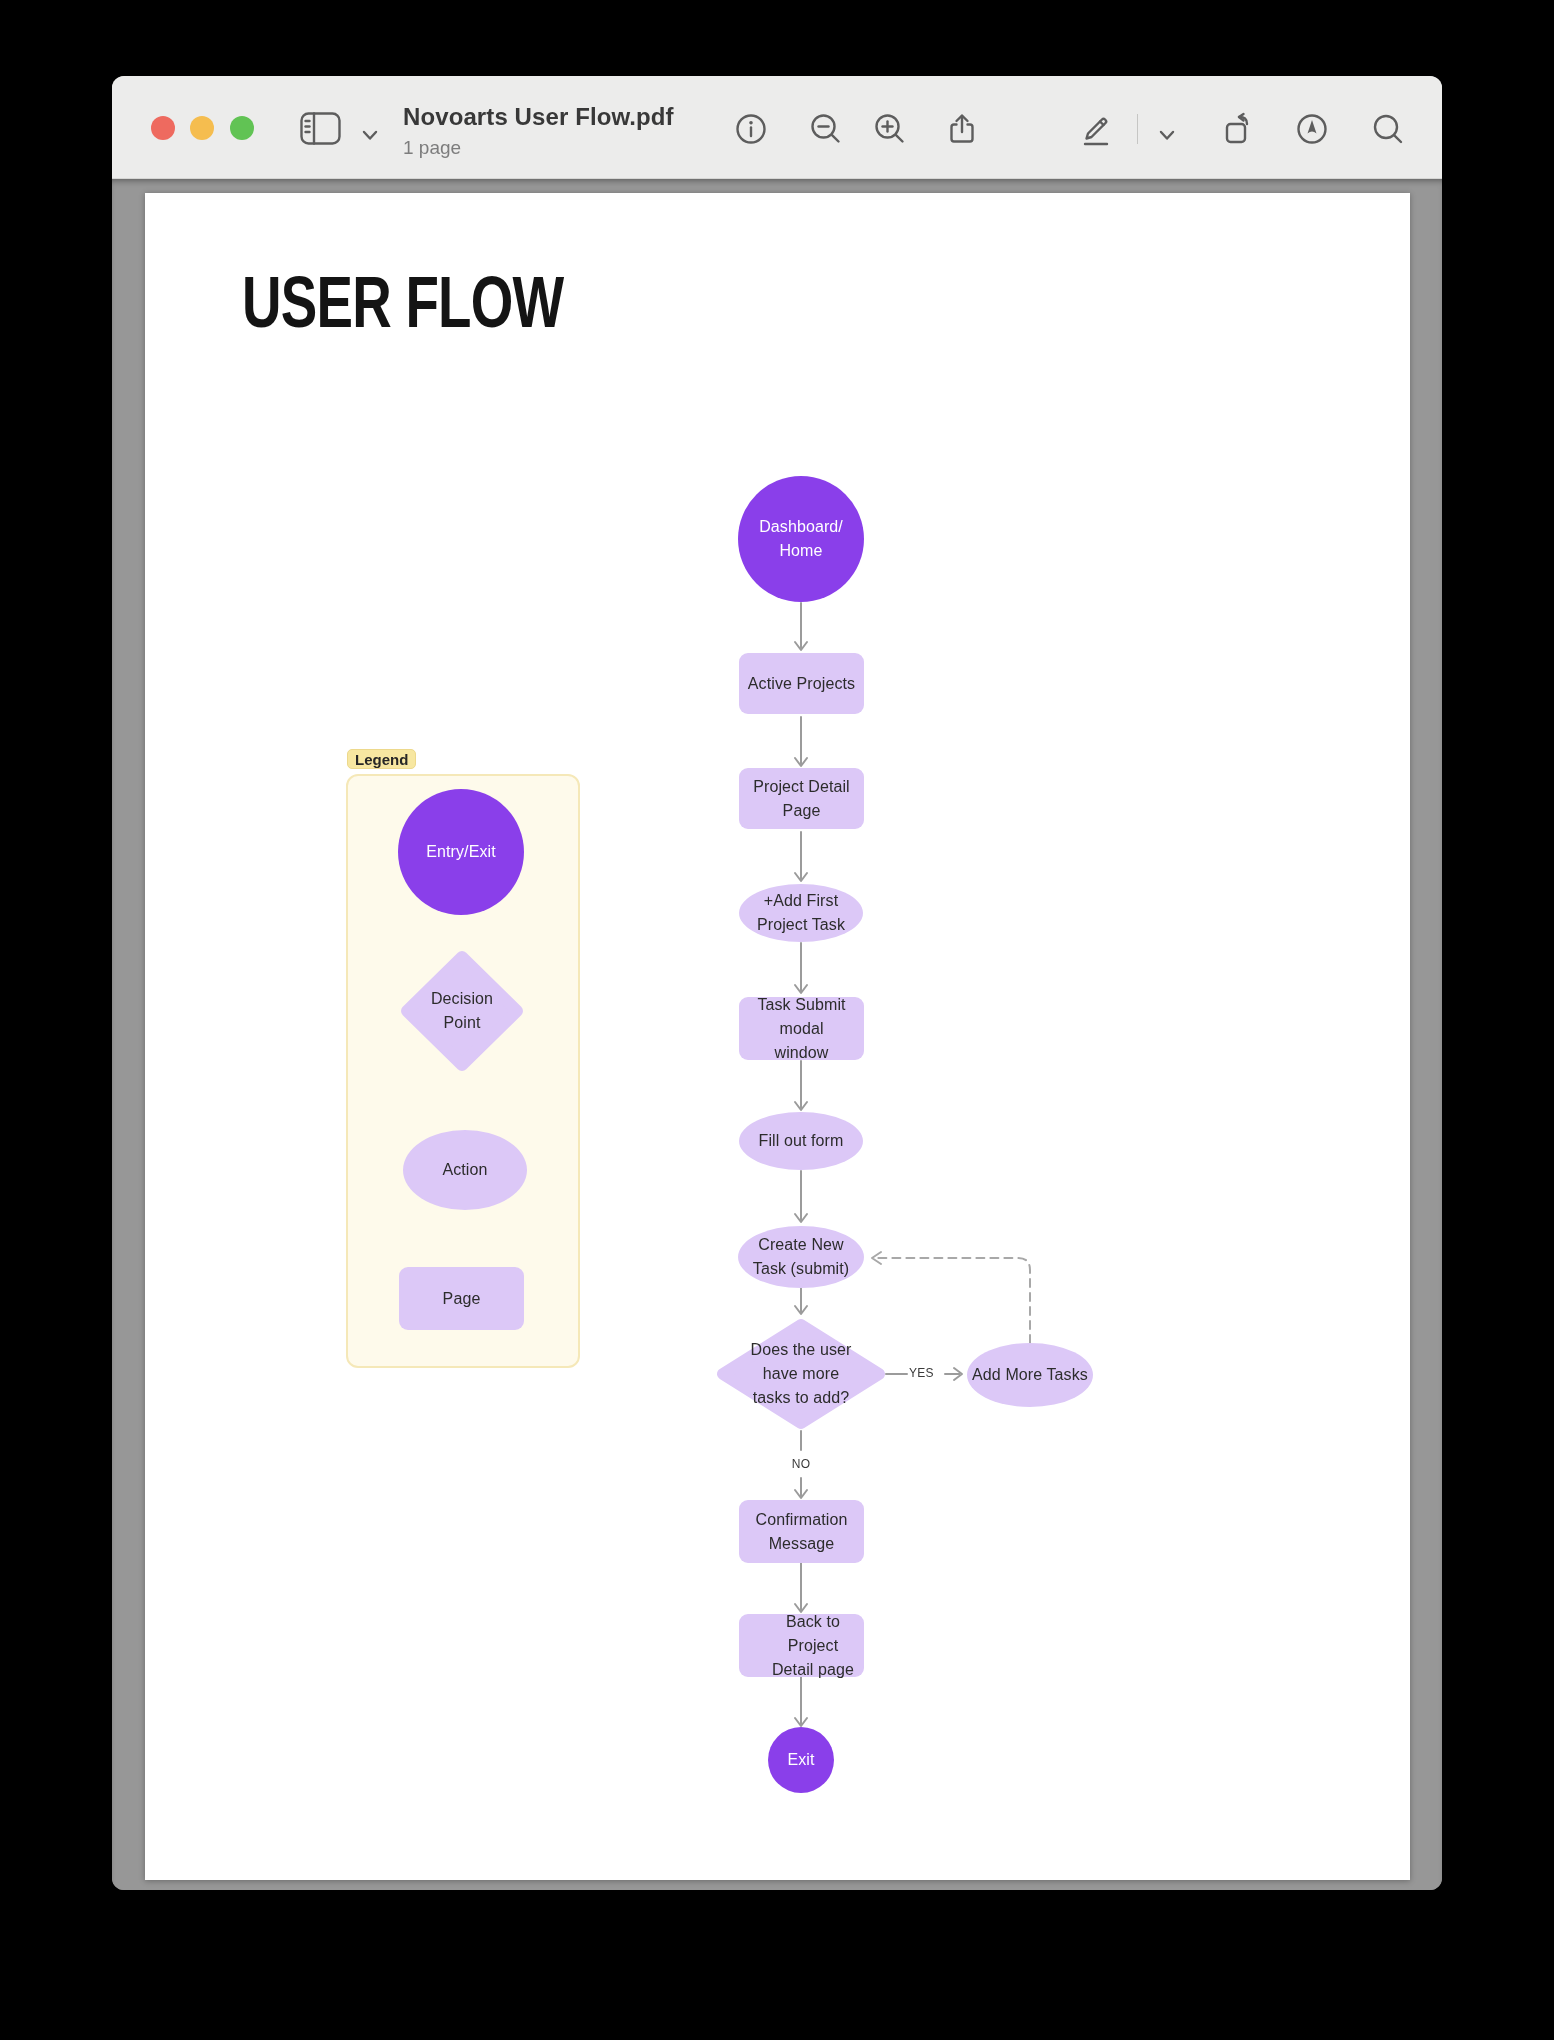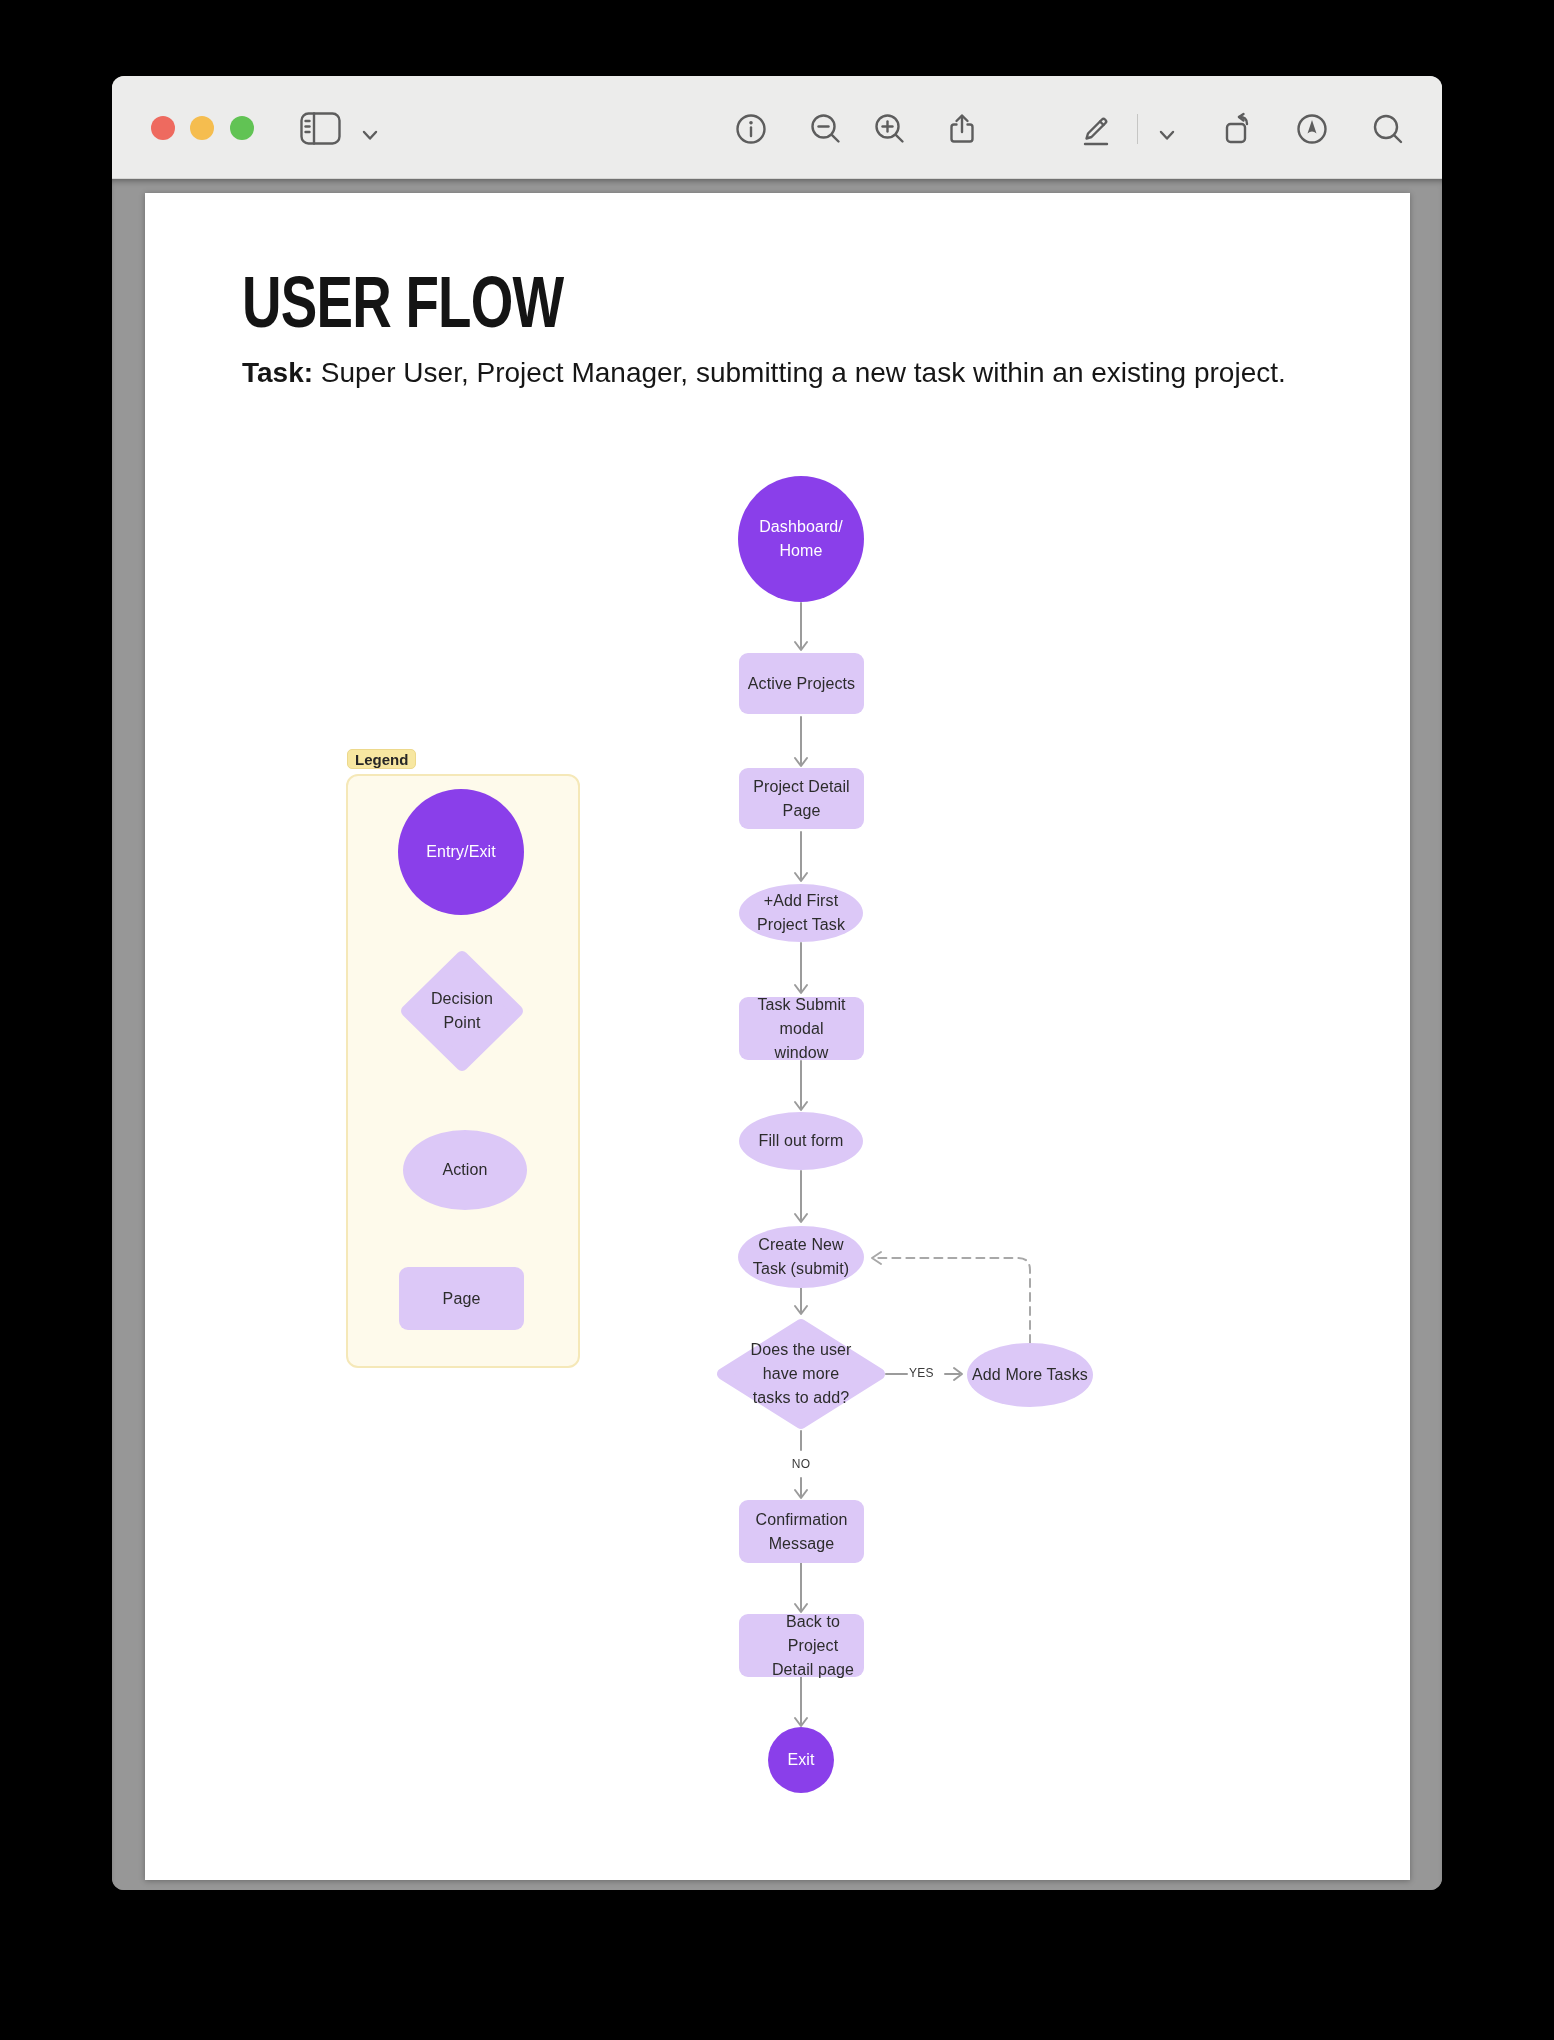--- a/index.html
+++ b/index.html
@@ -90,20 +90,24 @@
           <line class="st" x1="5.5" y1="14.5" x2="9.5" y2="14.5"></line>
           <line class="st" x1="5.5" y1="20" x2="9.5" y2="20"></line>
         </svg>
       </div>
       <div class="tb-icon" style="left:240px;top:42px">
         <svg width="16" height="12" viewBox="0 0 16 12">
             <path class="st" d="M2 2 L8 8.5 L14 2"></path>
           </svg>
       </div>
 
+      <div class="titleblock">
+        <div class="doc-title">Novoarts User Flow.pdf</div>
+        <div class="doc-sub">1 page</div>
+      </div>
 
       <div class="tb-icon" style="left:621px">
         <svg width="34" height="34" viewBox="0 0 34 34">
           <circle class="st" cx="17" cy="17" r="13.5"></circle>
           <line class="st" x1="17" y1="15.5" x2="17" y2="24"></line>
           <circle class="fl" cx="17" cy="10.7" r="1.8"></circle>
         </svg>
       </div>
       <div class="tb-icon" style="left:696px">
         <svg width="34" height="34" viewBox="0 0 34 34">
@@ -160,23 +164,20 @@
           <circle class="st" cx="15" cy="15" r="11"></circle>
           <line class="st" x1="23.3" y1="23.3" x2="30" y2="30"></line>
         </svg>
       </div>
     </div>
 
     <div class="content">
       <div class="page">
 
         <div class="doc-heading">USER FLOW</div>
-        <div class="task-line">
-          <b>Task:</b><span> Super User, Project Manager, submitting a new task within an existing project.</span>
-        </div>
 
         <div class="legend-panel"></div>
         <div class="legend-tag">Legend</div>
 
         <svg class="connectors">
           <path class="arrow" d="M656 410 V455 M650 449 L656 457 L662 449"></path>
           <path class="arrow" d="M656 524 V571 M650 565 L656 573 L662 565"></path>
           <path class="arrow" d="M656 639 V686 M650 680 L656 688 L662 680"></path>
           <path class="arrow" d="M656 750 V798 M650 792 L656 800 L662 792"></path>
           <path class="arrow" d="M656 868 V915 M650 909 L656 917 L662 909"></path>

